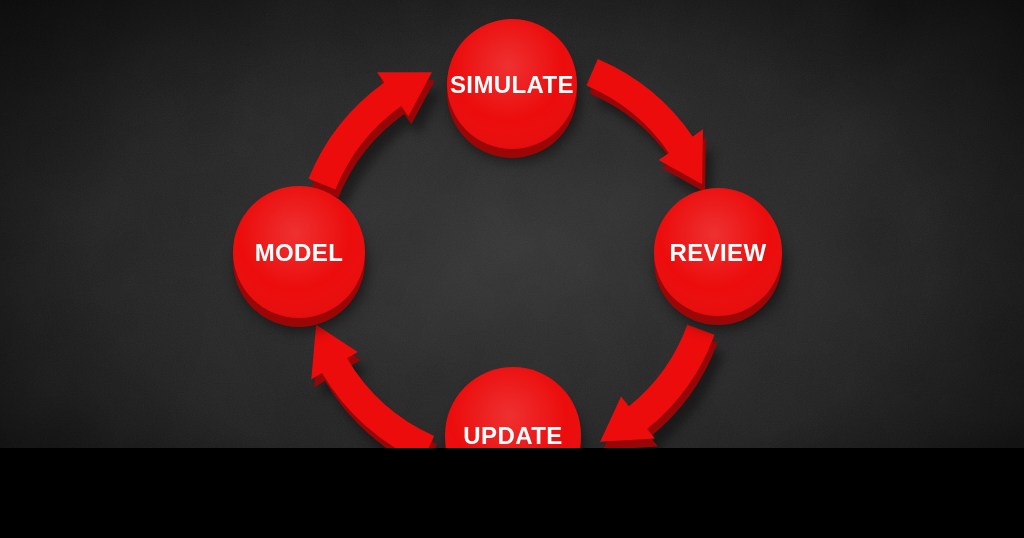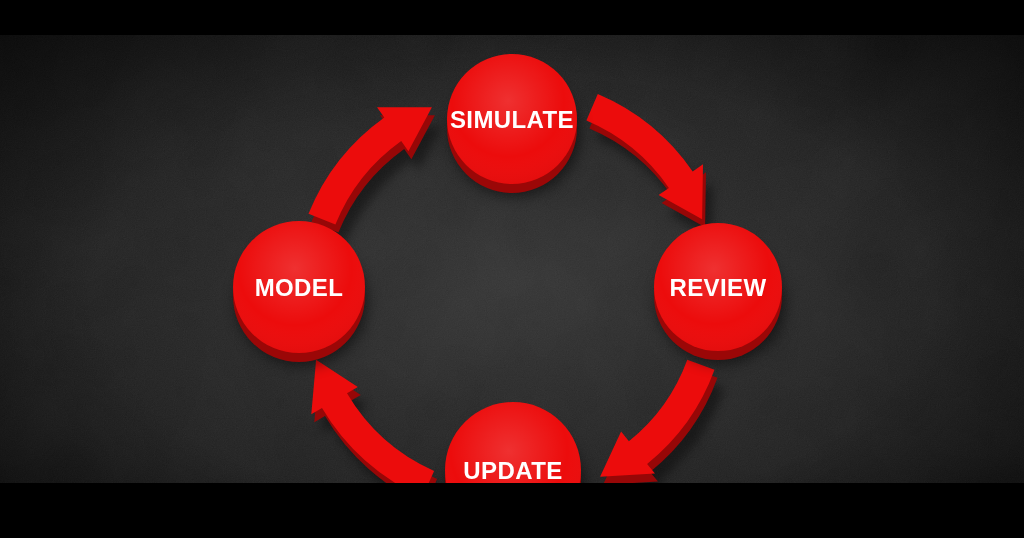--- a/index.html
+++ b/index.html
@@ -1,18 +1,18 @@
 <!DOCTYPE html>
 <html style="--node-face: #ec0c0c; --node-side: #9b0707; --arrow-face: #ec0c0c; --arrow-side: #970707; --label-text: #ffffff; --bg: #1b1b1b;"><head>
 <meta charset="utf-8">
 <style>
   html,body{margin:0;padding:0;background:#000;}
   body{display:flex;align-items:flex-start;justify-content:flex-start;
        font-family:"Liberation Sans",sans-serif;}
-  .stage{width:1024px;height:448px;position:relative;overflow:hidden;background:#0a0a0a;margin-top:35px;}
+  .stage{width:1024px;height:448px;position:relative;overflow:hidden;background:#0a0a0a;}
   svg{display:block;}
   .node-label{
     font-family:"Liberation Sans","DejaVu Sans",sans-serif;
     font-weight:700;
     font-size:24px;
     letter-spacing:.4px;
     fill:var(--label-text,#ffffff);
     text-anchor:middle;
   }
   .node-face{fill:var(--node-face,#ec0c0c);}

